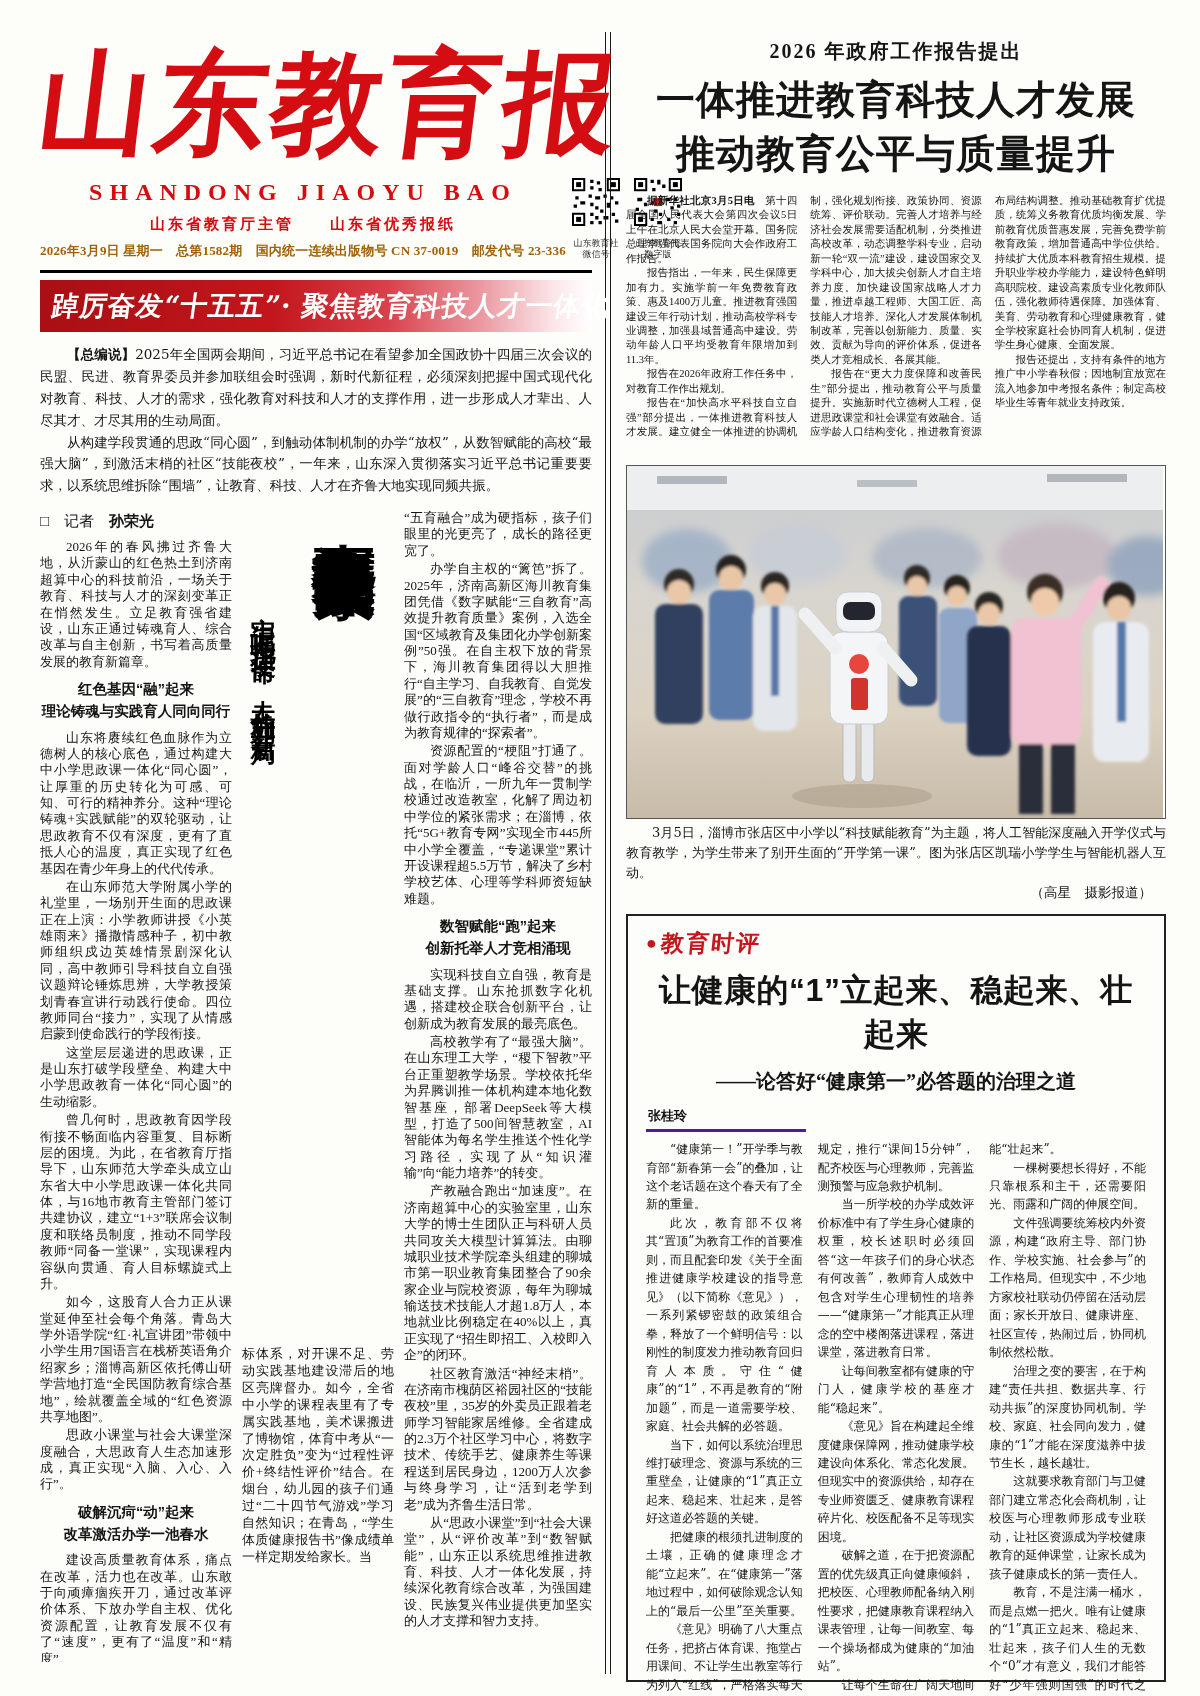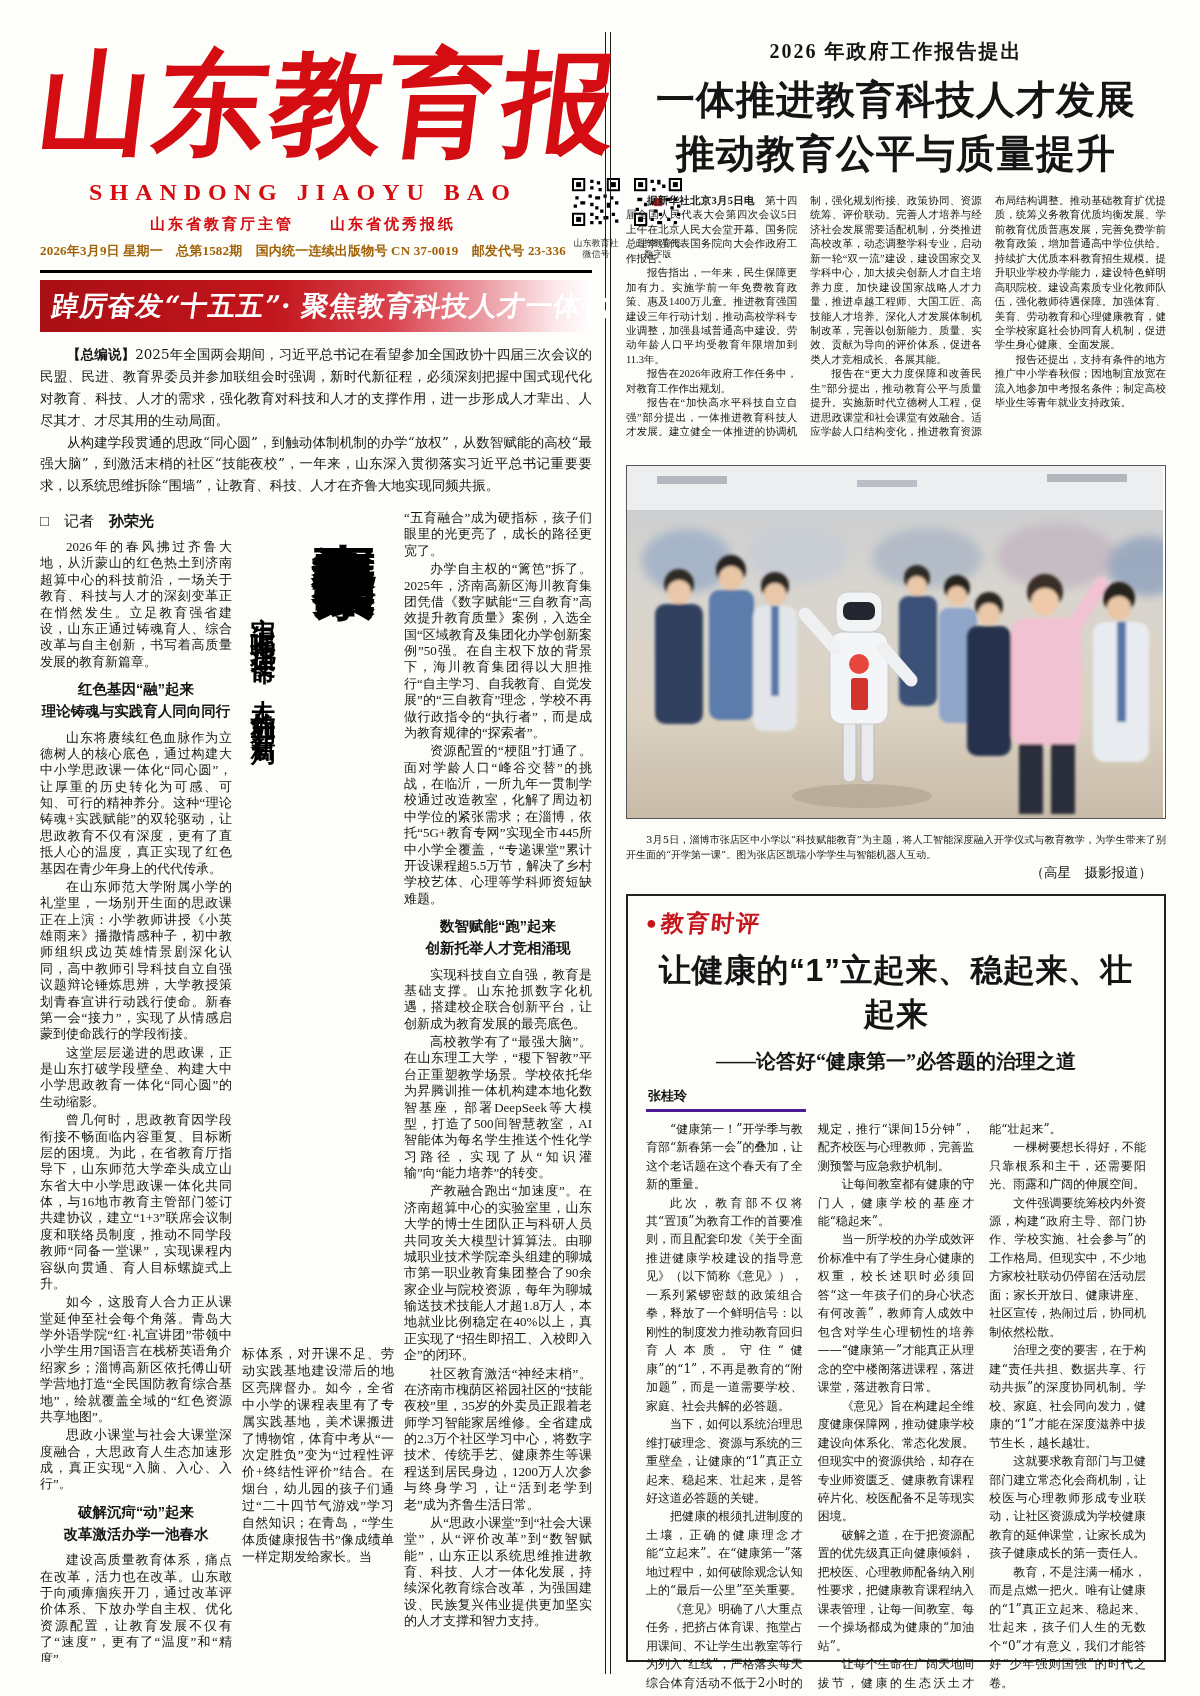--- a/index.html
+++ b/index.html
@@ -76,21 +76,21 @@
   .gov-headline {
     text-align:center; font-family:"Liberation Sans",sans-serif; font-weight:900;
     font-size:39px; line-height:1.38; letter-spacing:1px; margin-top:8px;
   }
   .gov-body {
     margin-top:13px; column-count:3; column-gap:13px; height:262px;
     font-size:10.5px; line-height:1.38; text-align:justify; overflow:hidden;
   }
   .gov-body p { margin:0; text-indent:2em; }
   .photo-frame { margin-top:9px; border:1px solid #555; line-height:0; }
-  .photo-caption { font-family:"DejaVu Serif",serif; font-size:10px; line-height:1.55; text-align:justify; margin-top:13px; text-indent:2em; }
+  .photo-caption { font-family:"DejaVu Serif",serif; font-size:13px; line-height:1.55; text-align:justify; margin-top:4px; text-indent:2em; }
   .photo-credit { font-family:"DejaVu Serif",serif; font-size:13.5px; text-align:right; padding-right:14px; margin-top:1px; }
   .commentary { margin-top:12px; border:2px solid #222; padding:12px 18px 8px; height:768px; box-sizing:border-box; }
   .comm-label-row { display:flex; align-items:center; gap:4px; }
   .comm-bullet { color:#c5161d; font-size:18px; }
   .comm-label { color:#c5161d; font-family:"DejaVu Serif",serif; font-weight:700; font-size:23px; transform:skewX(-6deg); display:inline-block; letter-spacing:2px; }
   .comm-headline { text-align:center; font-family:"Liberation Sans",sans-serif; font-weight:900; font-size:32px; margin-top:10px; letter-spacing:0.5px; }
   .comm-subtitle { text-align:center; font-weight:700; font-size:20px; margin-top:11px; }
   .comm-author { font-family:"Liberation Sans",sans-serif; font-weight:700; font-size:13px; width:158px; border-bottom:3px solid #4c1d95; padding:12px 0 4px 2px; margin-bottom:8px; }
   .comm-body {
     column-count:3; column-gap:15px; height:584px; overflow:hidden;
@@ -168,21 +168,21 @@
     </div>
 
     <div class="feature-grid">
       <div class="news-col fcol1">
         <div class="byline"><span>□　记者　</span><span class="byline-name">孙荣光</span></div>
         <div>
             <p class="para">2026年的春风拂过齐鲁大地，从沂蒙山的红色热土到济南超算中心的科技前沿，一场关于教育、科技与人才的深刻变革正在悄然发生。立足教育强省建设，山东正通过铸魂育人、综合改革与自主创新，书写着高质量发展的教育新篇章。</p>
             <div class="sec-head">红色基因“融”起来
 理论铸魂与实践育人同向同行</div>
             <p class="para">山东将赓续红色血脉作为立德树人的核心底色，通过构建大中小学思政课一体化“同心圆”，让厚重的历史转化为可感、可知、可行的精神养分。这种“理论铸魂+实践赋能”的双轮驱动，让思政教育不仅有深度，更有了直抵人心的温度，真正实现了红色基因在青少年身上的代代传承。</p>
-            <p class="para">在山东师范大学附属小学的礼堂里，一场别开生面的思政课正在上演：小学教师讲授《小英雄雨来》播撒情感种子，初中教师组织戍边英雄情景剧深化认同，高中教师引导科技自立自强议题辩论锤炼思辨，大学教授策划青春宣讲行动践行使命。新春第一会“接力”，实现了从情感启蒙到使命践行的学段衔接。</p>
+            <p class="para">在山东师范大学附属小学的礼堂里，一场别开生面的思政课正在上演：小学教师讲授《小英雄雨来》播撒情感种子，初中教师组织戍边英雄情景剧深化认同，高中教师引导科技自立自强议题辩论锤炼思辨，大学教授策划青春宣讲行动践行使命。四位教师同台“接力”，实现了从情感启蒙到使命践行的学段衔接。</p>
             <p class="para">这堂层层递进的思政课，正是山东打破学段壁垒、构建大中小学思政教育一体化“同心圆”的生动缩影。</p>
             <p class="para">曾几何时，思政教育因学段衔接不畅面临内容重复、目标断层的困境。为此，在省教育厅指导下，山东师范大学牵头成立山东省大中小学思政课一体化共同体，与16地市教育主管部门签订共建协议，建立“1+3”联席会议制度和联络员制度，推动不同学段教师“同备一堂课”，实现课程内容纵向贯通、育人目标螺旋式上升。</p>
             <p class="para">如今，这股育人合力正从课堂延伸至社会每个角落。青岛大学外语学院“红·礼宣讲团”带领中小学生用7国语言在栈桥英语角介绍家乡；淄博高新区依托傅山研学营地打造“全民国防教育综合基地”，绘就覆盖全域的“红色资源共享地图”。</p>
             <p class="para">思政小课堂与社会大课堂深度融合，大思政育人生态加速形成，真正实现“入脑、入心、入行”。</p>
             <div class="sec-head">破解沉疴“动”起来
 改革激活办学一池春水</div>
             <p class="para">建设高质量教育体系，痛点在改革，活力也在改革。山东敢于向顽瘴痼疾开刀，通过改革评价体系、下放办学自主权、优化资源配置，让教育发展不仅有了“速度”，更有了“温度”和“精度”。</p>
           </div>
       </div>
       <div class="vsub">牢记嘱托担使命　走在前列开新局</div>
@@ -301,22 +301,22 @@
       </div>
       <div class="comm-headline">让健康的“1”立起来、稳起来、壮起来</div>
       <div class="comm-subtitle">——论答好“健康第一”必答题的治理之道</div>
       <div class="comm-author">张桂玲</div>
       <div class="comm-body">
           <p class="para">“健康第一！”开学季与教育部“新春第一会”的叠加，让这个老话题在这个春天有了全新的重量。</p>
           <p class="para">此次，教育部不仅将其“置顶”为教育工作的首要准则，而且配套印发《关于全面推进健康学校建设的指导意见》（以下简称《意见》），一系列紧锣密鼓的政策组合拳，释放了一个鲜明信号：以刚性的制度发力推动教育回归育人本质。守住“健康”的“1”，不再是教育的“附加题”，而是一道需要学校、家庭、社会共解的必答题。</p>
           <p class="para">当下，如何以系统治理思维打破理念、资源与系统的三重壁垒，让健康的“1”真正立起来、稳起来、壮起来，是答好这道必答题的关键。</p>
           <p class="para">把健康的根须扎进制度的土壤，正确的健康理念才能“立起来”。在“健康第一”落地过程中，如何破除观念认知上的“最后一公里”至关重要。</p>
           <p class="para">《意见》明确了八大重点任务，把挤占体育课、拖堂占用课间、不让学生出教室等行为列入“红线”，严格落实每天综合体育活动不低于2小时的规定，推行“课间15分钟”，配齐校医与心理教师，完善监测预警与应急救护机制。</p>
+          <p class="para">当一所学校的办学成效评价标准中有了学生身心健康的权重，校长述职时必须回答“这一年孩子们的身心状态有何改善”，教师育人成效中包含对学生心理韧性的培养——“健康第一”才能真正从理念的空中楼阁落进课程，落进课堂，落进教育日常。</p>
           <p class="para">让每间教室都有健康的守门人，健康学校的基座才能“稳起来”。</p>
-          <p class="para">当一所学校的办学成效评价标准中有了学生身心健康的权重，校长述职时必须回答“这一年孩子们的身心状态有何改善”，教师育人成效中包含对学生心理韧性的培养——“健康第一”才能真正从理念的空中楼阁落进课程，落进课堂，落进教育日常。</p>
           <p class="para">《意见》旨在构建起全维度健康保障网，推动健康学校建设向体系化、常态化发展。但现实中的资源供给，却存在专业师资匮乏、健康教育课程碎片化、校医配备不足等现实困境。</p>
           <p class="para">破解之道，在于把资源配置的优先级真正向健康倾斜，把校医、心理教师配备纳入刚性要求，把健康教育课程纳入课表管理，让每一间教室、每一个操场都成为健康的“加油站”。</p>
           <p class="para">让每个生命在广阔天地间拔节，健康的生态沃土才能“壮起来”。</p>
           <p class="para">一棵树要想长得好，不能只靠根系和主干，还需要阳光、雨露和广阔的伸展空间。</p>
           <p class="para">文件强调要统筹校内外资源，构建“政府主导、部门协作、学校实施、社会参与”的工作格局。但现实中，不少地方家校社联动仍停留在活动层面；家长开放日、健康讲座、社区宣传，热闹过后，协同机制依然松散。</p>
           <p class="para">治理之变的要害，在于构建“责任共担、数据共享、行动共振”的深度协同机制。学校、家庭、社会同向发力，健康的“1”才能在深度滋养中拔节生长，越长越壮。</p>
           <p class="para">这就要求教育部门与卫健部门建立常态化会商机制，让校医与心理教师形成专业联动，让社区资源成为学校健康教育的延伸课堂，让家长成为孩子健康成长的第一责任人。</p>
           <p class="para">教育，不是注满一桶水，而是点燃一把火。唯有让健康的“1”真正立起来、稳起来、壮起来，孩子们人生的无数个“0”才有意义，我们才能答好“少年强则国强”的时代之卷。</p>
         </div>
     </div>

